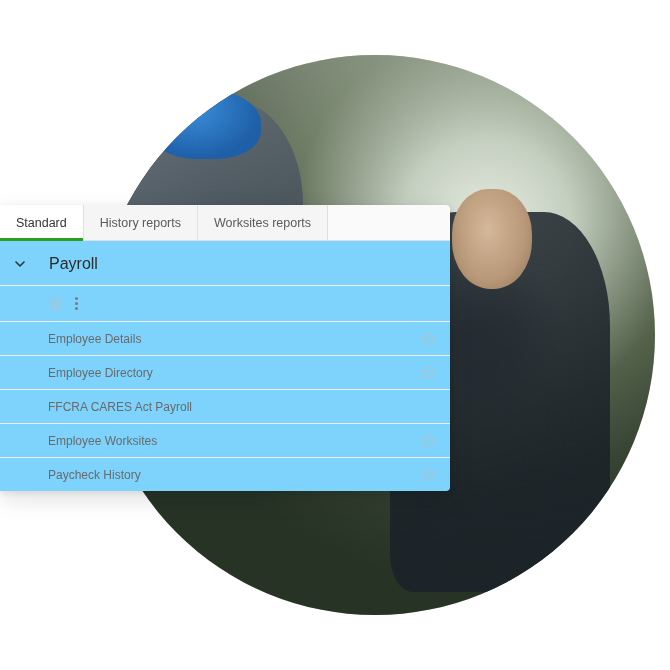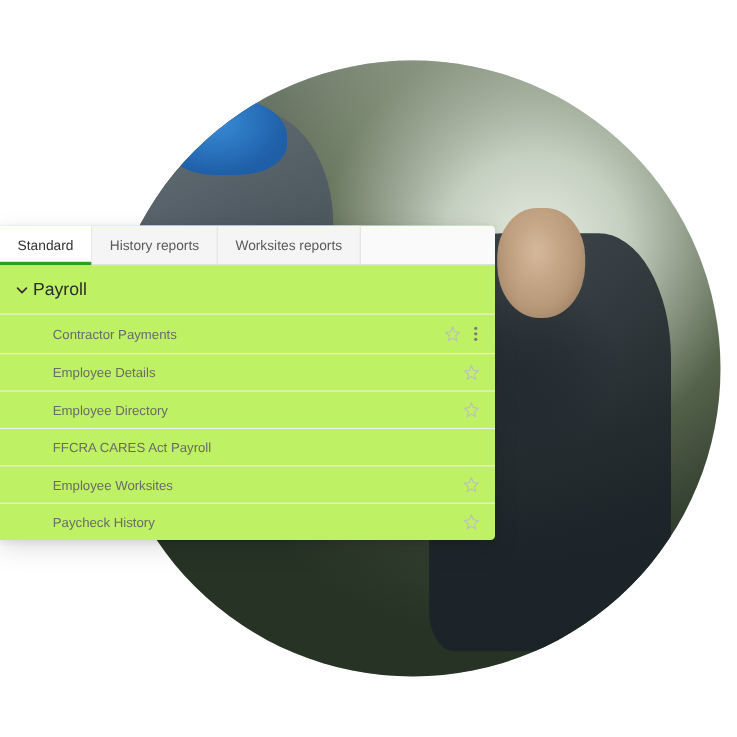--- a/index.html
+++ b/index.html
@@ -69,21 +69,21 @@
       width: 80px;
       height: 100px;
       background: radial-gradient(ellipse at 45% 40%, #d4b89a 0%, #b89878 60%, #8a7258 100%);
       border-radius: 45% 45% 48% 48%;
     }
     .reports-card {
       position: absolute;
       left: 0;
       top: 205px;
       width: 450px;
-      background: #bef264;
+      background: #7dd3fc;
       border-radius: 0 4px 4px 0;
       box-shadow: 0 8px 24px rgba(0,0,0,0.12), 0 2px 6px rgba(0,0,0,0.08);
       overflow: hidden;
     }
     .tabs-row {
       display: flex;
       border-bottom: 1px solid #e0e0e0;
       background: #fafafa;
     }
     .tab {
@@ -106,21 +106,21 @@
       left: 0;
       right: 0;
       bottom: -1px;
       height: 3px;
       background: #2ca01c;
     }
     .section-header {
       display: flex;
       align-items: center;
       padding: 14px 14px 12px;
-      gap: 4px;
+      gap: 23px;
     }
     .chevron {
       display: inline-flex;
       align-items: center;
       justify-content: center;
     }
     .section-title {
       font-size: 16px;
       font-weight: 400;
       color: #2b2b2b;
@@ -191,21 +191,20 @@
     <span class="chevron">
       <svg width="12" height="12" viewBox="0 0 12 12">
           <path d="M2 4 L6 8 L10 4" fill="none" stroke="#333" stroke-width="1.6" stroke-linecap="round" stroke-linejoin="round"></path>
         </svg>
     </span>
     <span class="section-title">Payroll</span>
   </div>
 
   <ul class="report-list">
     <li class="report-item">
-      <span class="report-label">Contractor Payments</span>
       <span class="report-actions">
         <span class="star-icon">
           <svg width="15" height="15" viewBox="0 0 24 24">
               <path d="M12 2l2.9 6.9L22 10l-5.5 4.8L18 22l-6-3.6L6 22l1.5-7.2L2 10l7.1-1.1L12 2z" fill="none" stroke="#bdbdbd" stroke-width="1.6"></path>
             </svg>
         </span>
         <span class="kebab-icon">
           <span class="kebab-dot"></span>
             <span class="kebab-dot"></span>
             <span class="kebab-dot"></span>

